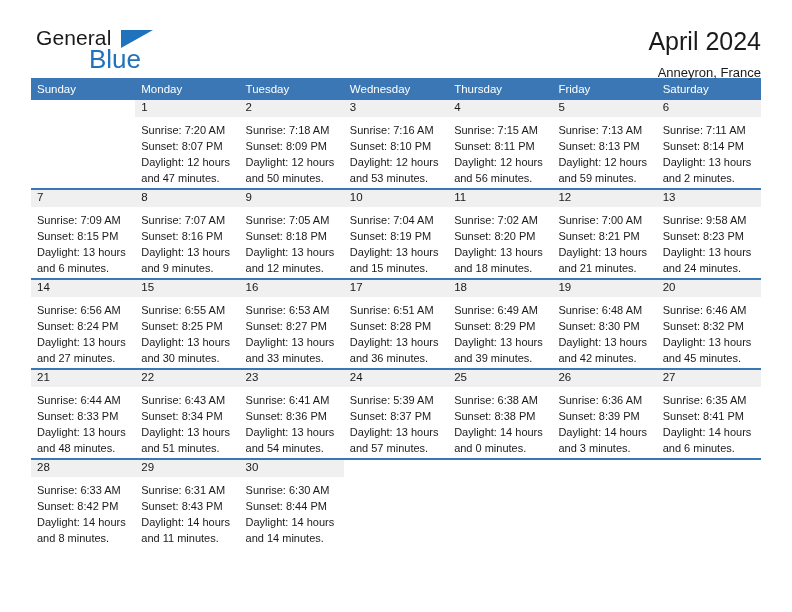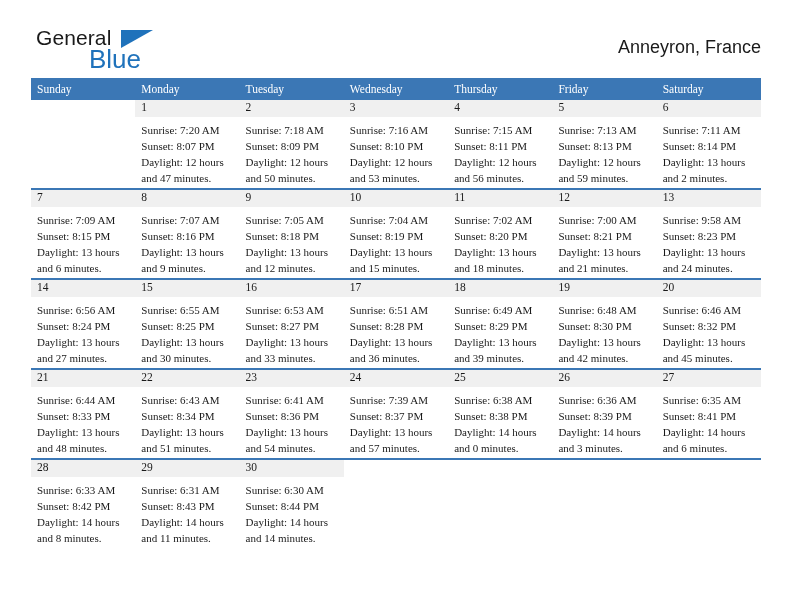--- a/index.html
+++ b/index.html
@@ -69,33 +69,32 @@
     text-align: right;
     padding-top: 2px;
   }
   .cal-title {
     font-size: 25px;
     color: #1a1a1a;
     line-height: 1.1;
     white-space: nowrap;
   }
   .cal-location {
-    font-size: 18px;
+    font-size: 13px;
     color: #1a1a1a;
     margin-top: 9px;
     white-space: nowrap;
   }
 
   
   .calendar {
     width: 730px;
     border-collapse: collapse;
     table-layout: fixed;
     margin-top: 4px;
-    font-family: Liberation Serif, serif;
   }
   .calendar th {
     background: #3b77b5;
     color: #ffffff;
     font-size: 11.5px;
     font-weight: normal;
     text-align: left;
     padding: 5px 0 5px 6px;
     height: 18px;
     box-sizing: border-box;
@@ -141,20 +140,21 @@
 
   <div class="header">
 
     <div class="brand">
       <span class="brand-general">General</span>
       <span class="brand-triangle"></span>
       <span class="brand-blue">Blue</span>
     </div>
 
     <div class="title-block">
+      <div class="cal-title">April 2024</div>
       <div class="cal-location">Anneyron, France</div>
     </div>
 
   </div>
 
   <table class="calendar">
     <thead>
       <tr>
         <th>Sunday</th>
         <th>Monday</th>
@@ -434,21 +434,21 @@
                 <div>Sunset: 8:36 PM</div>
                 <div>Daylight: 13 hours</div>
                 <div>and 54 minutes.</div>
               </div>
             </div>
           </td>
           <td>
             <div class="daycell">
               <div class="daynum-band">24</div>
               <div class="details">
-                <div>Sunrise: 7:39 AM</div>
+                <div>Sunrise: 5:39 AM</div>
                 <div>Sunset: 8:37 PM</div>
                 <div>Daylight: 13 hours</div>
                 <div>and 57 minutes.</div>
               </div>
             </div>
           </td>
           <td>
             <div class="daycell">
               <div class="daynum-band">25</div>
               <div class="details">

